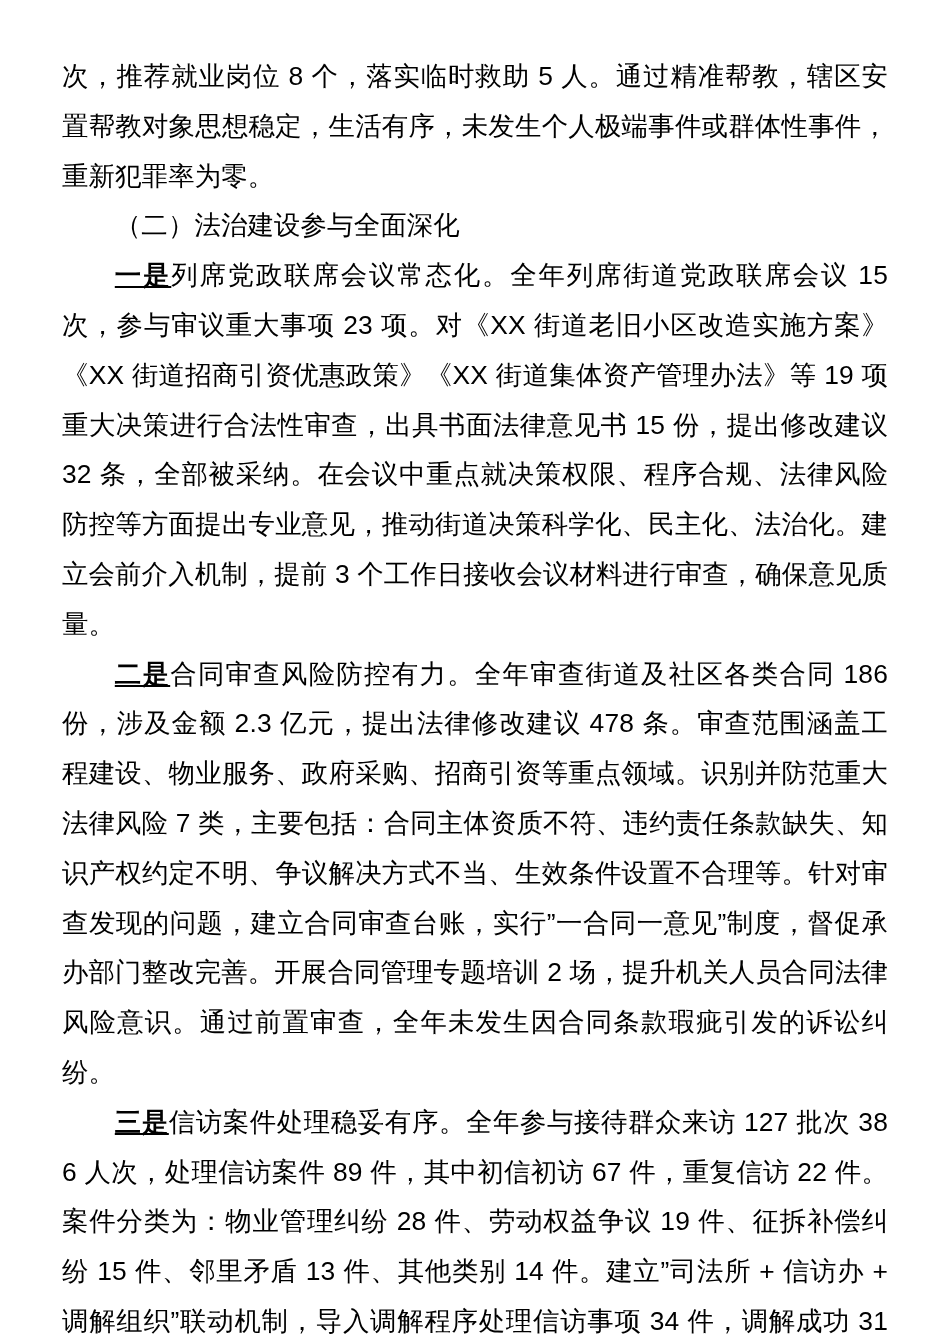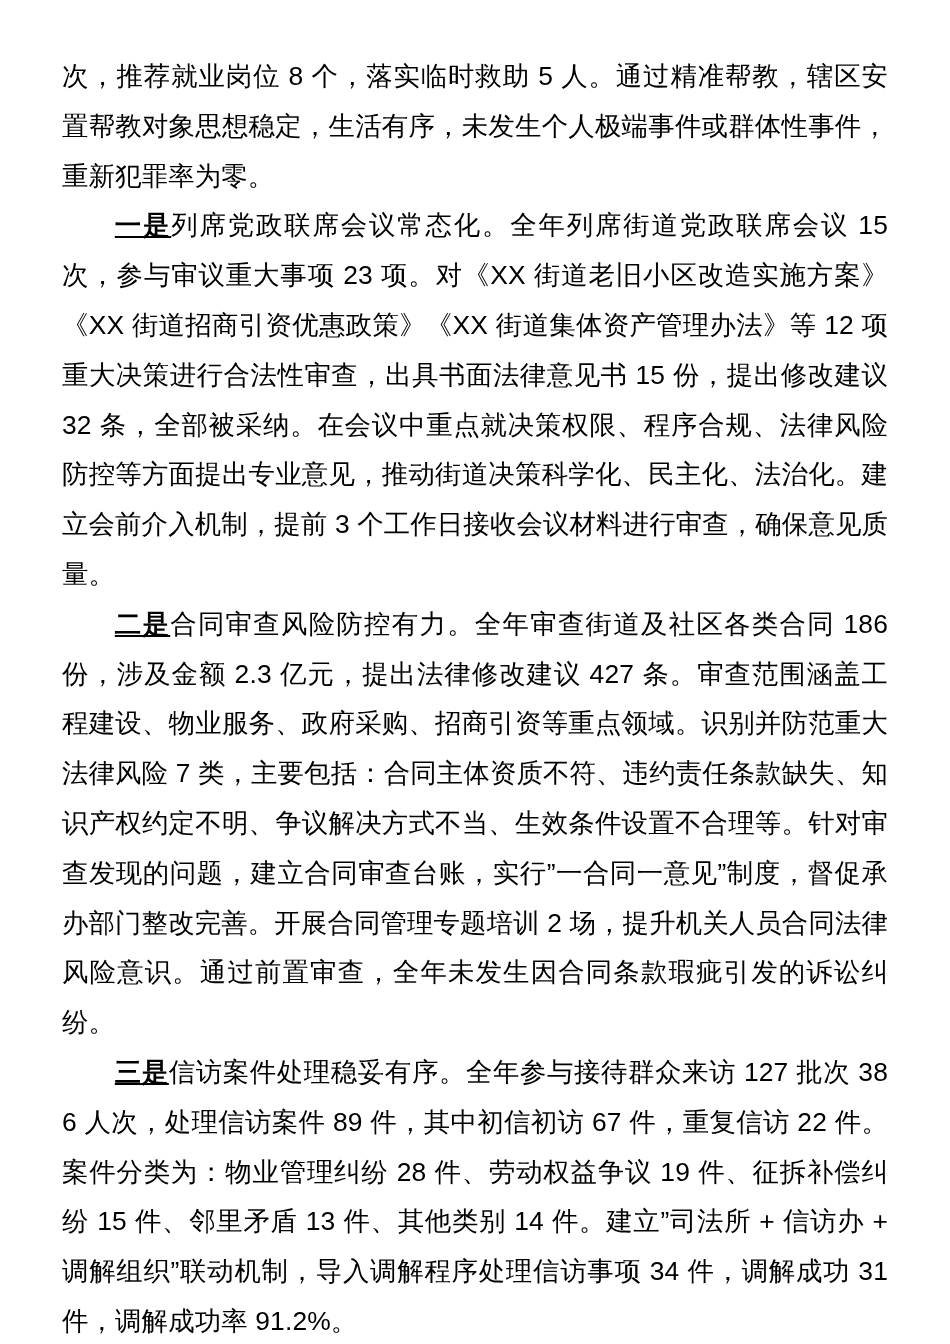--- a/index.html
+++ b/index.html
@@ -65,21 +65,22 @@
   }
 </style>
 </head>
 <body>
 
 <div class="page">
   <div class="doc-body">
 
     <p class="para">次，推荐就业岗位 8 个，落实临时救助 5 人。通过精准帮教，辖区安置帮教对象思想稳定，生活有序，未发生个人极端事件或群体性事件，重新犯罪率为零。</p>
 
+    <p class="heading">（二）法治建设参与全面深化</p>
 
-    <p class="para indent"><span class="lead">一是</span><span>列席党政联席会议常态化。全年列席街道党政联席会议 15 次，参与审议重大事项 23 项。对《XX 街道老旧小区改造实施方案》《XX 街道招商引资优惠政策》《XX 街道集体资产管理办法》等 12 项重大决策进行合法性审查，出具书面法律意见书 15 份，提出修改建议 32 条，全部被采纳。在会议中重点就决策权限、程序合规、法律风险防控等方面提出专业意见，推动街道决策科学化、民主化、法治化。建立会前介入机制，提前 3 个工作日接收会议材料进行审查，确保意见质量。</span></p>
+    <p class="para indent"><span class="lead">一是</span><span>列席党政联席会议常态化。全年列席街道党政联席会议 15 次，参与审议重大事项 23 项。对《XX 街道老旧小区改造实施方案》《XX 街道招商引资优惠政策》《XX 街道集体资产管理办法》等 19 项重大决策进行合法性审查，出具书面法律意见书 15 份，提出修改建议 32 条，全部被采纳。在会议中重点就决策权限、程序合规、法律风险防控等方面提出专业意见，推动街道决策科学化、民主化、法治化。建立会前介入机制，提前 3 个工作日接收会议材料进行审查，确保意见质量。</span></p>
 
-    <p class="para indent"><span class="lead">二是</span><span>合同审查风险防控有力。全年审查街道及社区各类合同 186 份，涉及金额 2.3 亿元，提出法律修改建议 427 条。审查范围涵盖工程建设、物业服务、政府采购、招商引资等重点领域。识别并防范重大法律风险 7 类，主要包括：合同主体资质不符、违约责任条款缺失、知识产权约定不明、争议解决方式不当、生效条件设置不合理等。针对审查发现的问题，建立合同审查台账，实行”一合同一意见”制度，督促承办部门整改完善。开展合同管理专题培训 2 场，提升机关人员合同法律风险意识。通过前置审查，全年未发生因合同条款瑕疵引发的诉讼纠纷。</span></p>
+    <p class="para indent"><span class="lead">二是</span><span>合同审查风险防控有力。全年审查街道及社区各类合同 186 份，涉及金额 2.3 亿元，提出法律修改建议 478 条。审查范围涵盖工程建设、物业服务、政府采购、招商引资等重点领域。识别并防范重大法律风险 7 类，主要包括：合同主体资质不符、违约责任条款缺失、知识产权约定不明、争议解决方式不当、生效条件设置不合理等。针对审查发现的问题，建立合同审查台账，实行”一合同一意见”制度，督促承办部门整改完善。开展合同管理专题培训 2 场，提升机关人员合同法律风险意识。通过前置审查，全年未发生因合同条款瑕疵引发的诉讼纠纷。</span></p>
 
     <p class="para indent"><span class="lead">三是</span><span>信访案件处理稳妥有序。全年参与接待群众来访 127 批次 386 人次，处理信访案件 89 件，其中初信初访 67 件，重复信访 22 件。案件分类为：物业管理纠纷 28 件、劳动权益争议 19 件、征拆补偿纠纷 15 件、邻里矛盾 13 件、其他类别 14 件。建立”司法所 + 信访办 + 调解组织”联动机制，导入调解程序处理信访事项 34 件，调解成功 31 件，调解成功率 91.2%。</span></p>
 
   </div>
 </div>
 
 </body></html>

